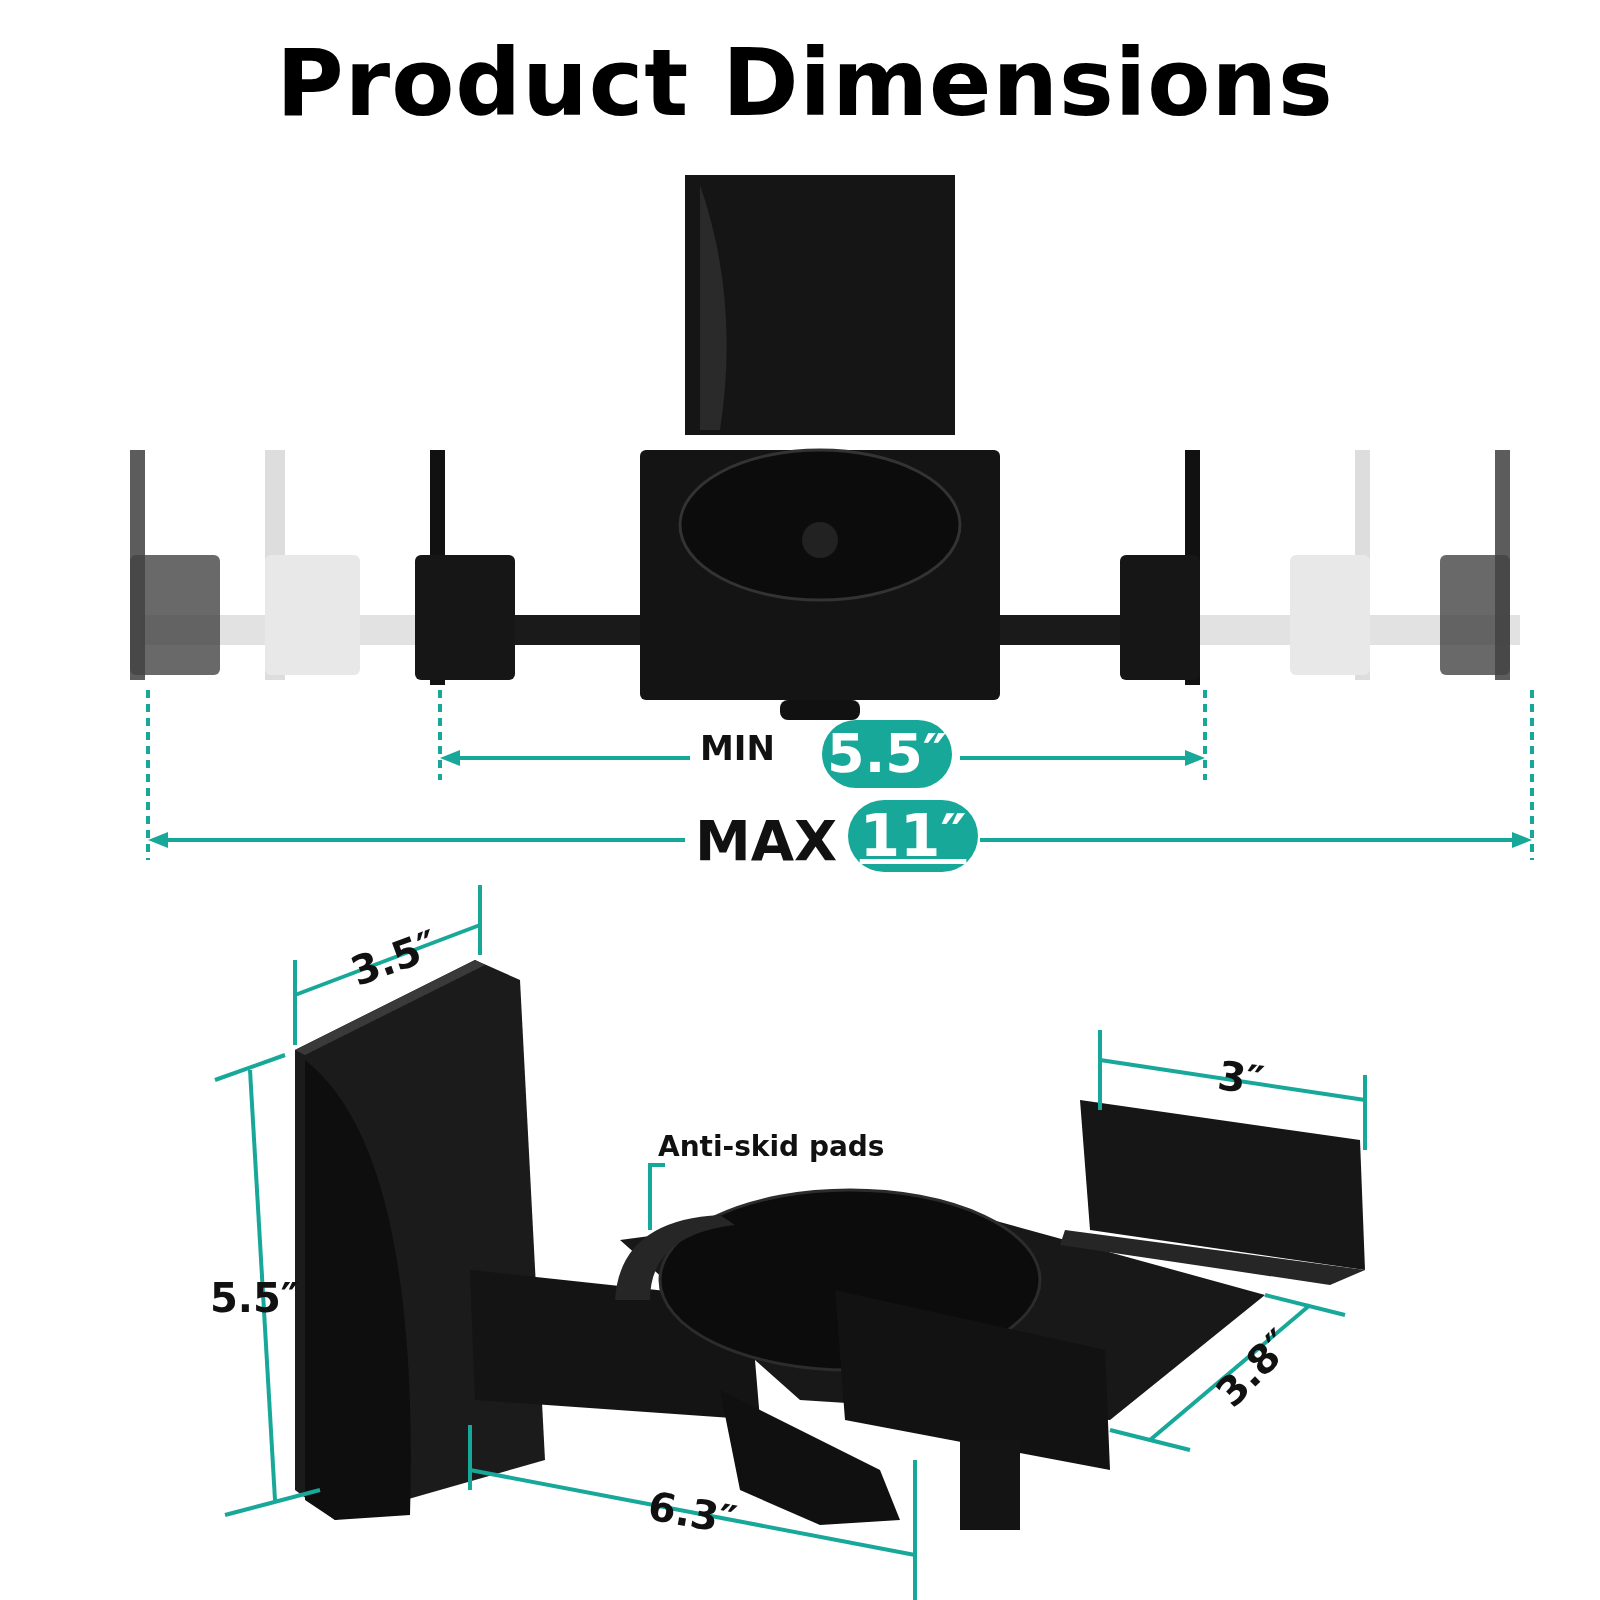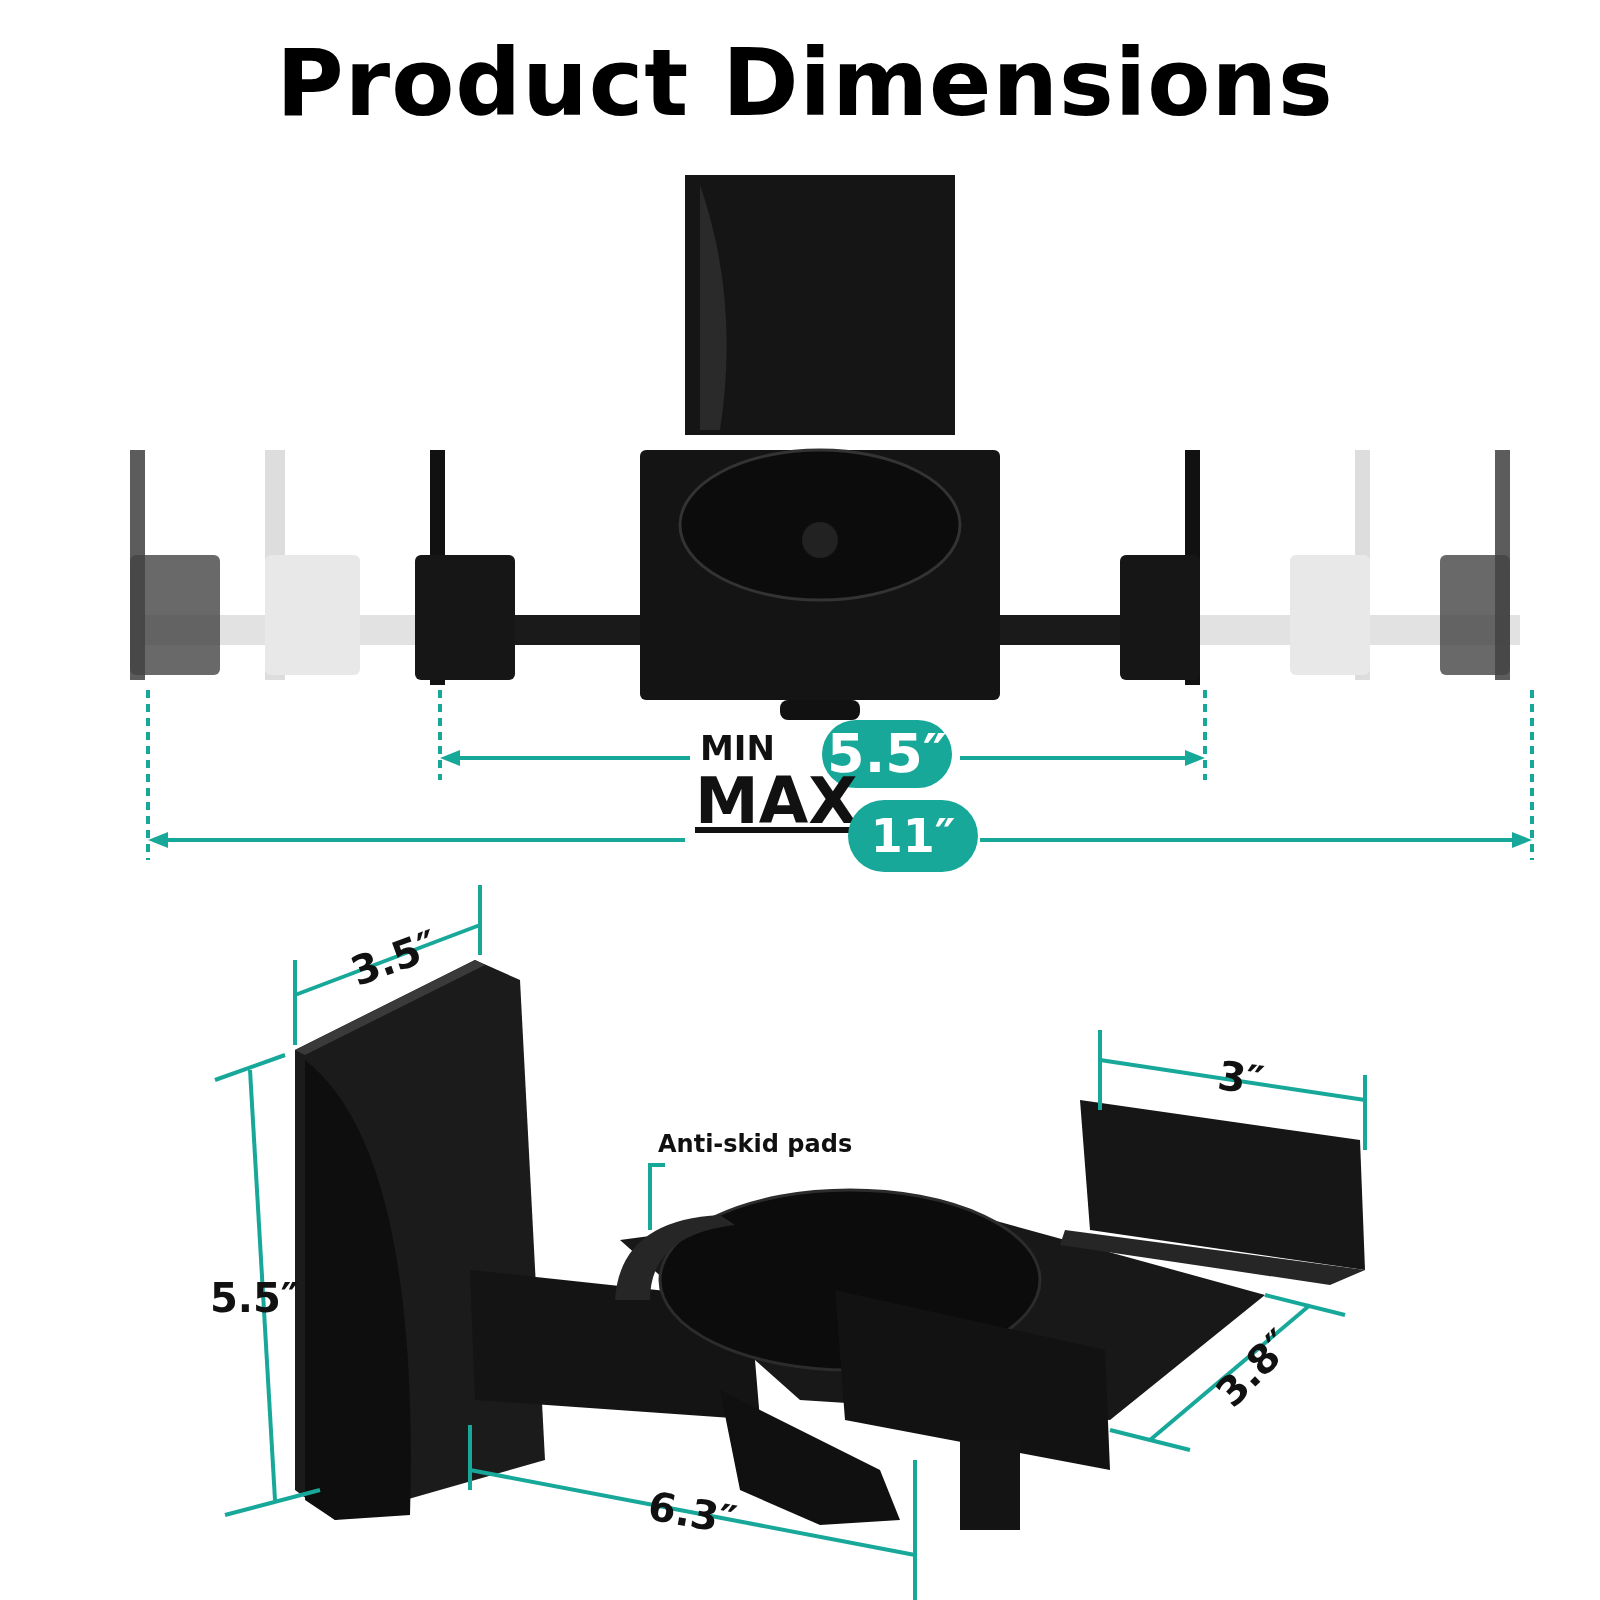--- a/index.html
+++ b/index.html
@@ -91,21 +91,21 @@
     <line x1="1100" y1="1060" x2="1365" y2="1100"></line>
     <line x1="1265" y1="1295" x2="1345" y2="1315"></line>
     <line x1="1110" y1="1430" x2="1190" y2="1450"></line>
     <line x1="1150" y1="1440" x2="1310" y2="1305"></line>
     <polyline points="650,1230 650,1165 665,1165" stroke="#17a89a"></polyline>
   </g>
 </svg>
 
 <div class="lbl" style="left:700px;top:728px;font-size:34px;">MIN</div>
 <div class="pill" style="left:822px;top:720px;width:130px;height:68px;font-size:54px;line-height:68px;">5.5″</div>
-<div class="lbl" style="left:695px;top:764px;font-size:64px;text-decoration:underline;">MAX</div>
-<div class="pill" style="left:848px;top:800px;width:130px;height:72px;font-size:46px;line-height:72px;">11″</div>
+<div class="lbl" style="left:695px;top:808px;font-size:56px;">MAX</div>
+<div class="pill" style="left:848px;top:800px;width:130px;height:72px;font-size:58px;line-height:72px;text-decoration:underline;">11″</div>
 
-<div class="lbl" style="left:658px;top:1130px;font-size:24px;">Anti-skid pads</div>
+<div class="lbl" style="left:658px;top:1130px;font-size:28px;">Anti-skid pads</div>
 <div class="lbl dimtxt" style="left:350px;top:935px;transform:rotate(-20deg);">3.5″</div>
 <div class="lbl dimtxt" style="left:210px;top:1275px;">5.5″</div>
 <div class="lbl dimtxt" style="left:648px;top:1490px;transform:rotate(10deg);">6.3″</div>
 <div class="lbl dimtxt" style="left:1210px;top:1345px;transform:rotate(-45deg);">3.8″</div>
 <div class="lbl dimtxt" style="left:1218px;top:1055px;transform:rotate(8deg);">3″</div>
 
 </body></html>

